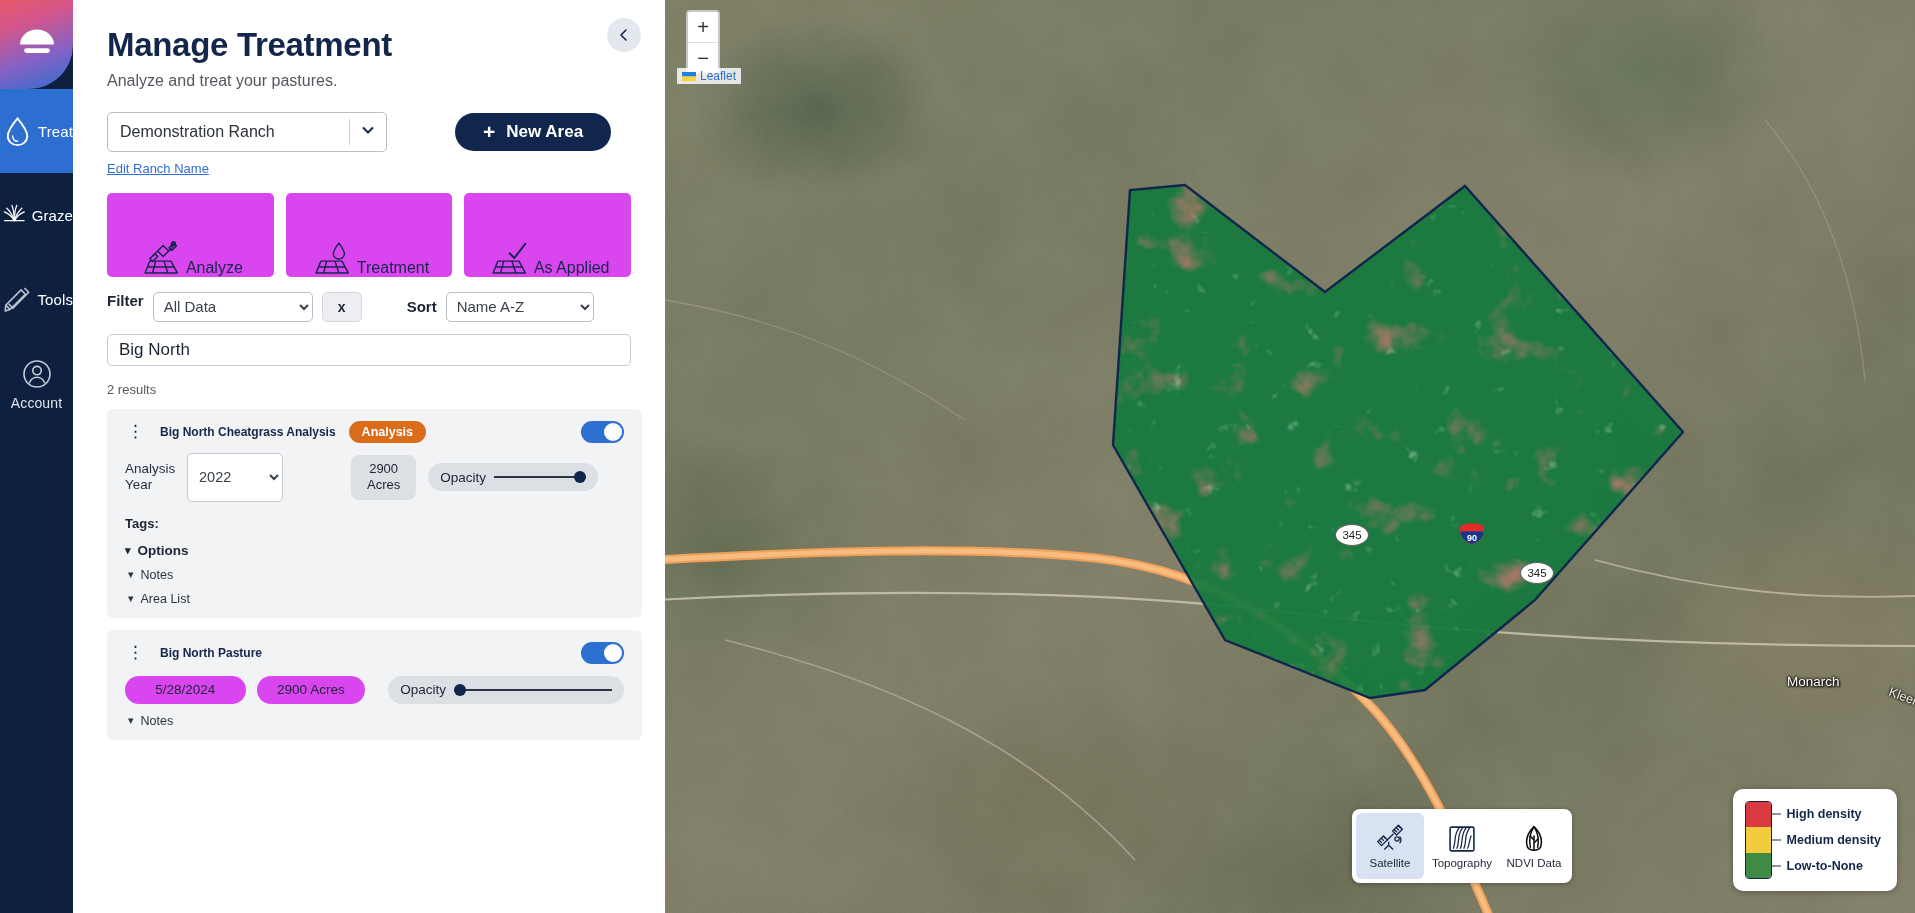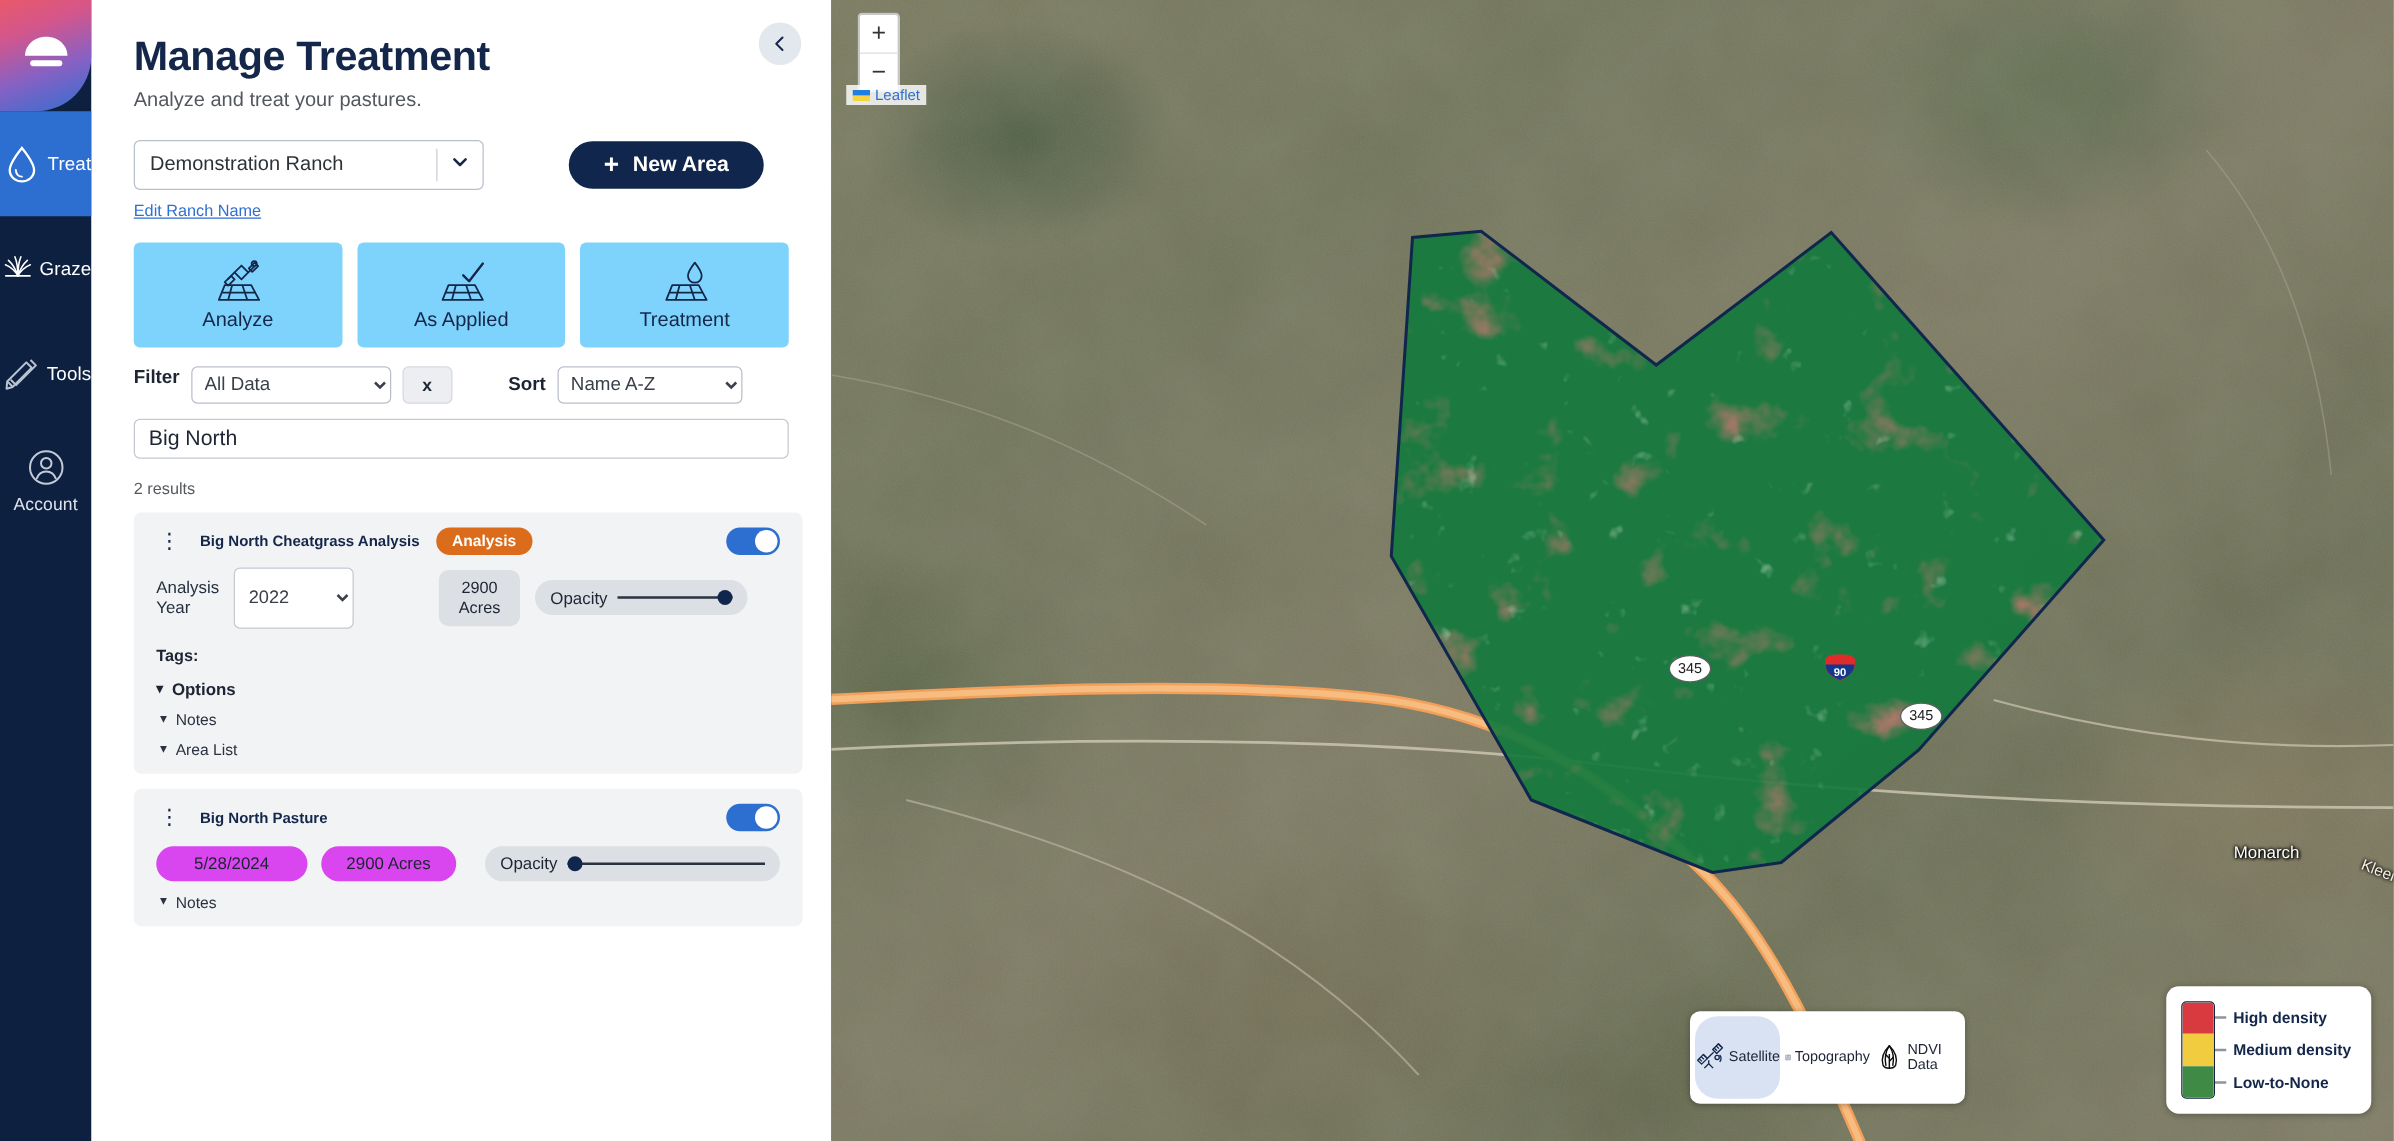--- a/index.html
+++ b/index.html
@@ -97,23 +97,23 @@
   }
   .new-area-btn .plus { font-size: 21px; font-weight: 700; line-height: 1; }
 
   .edit-ranch {
     display: inline-block; margin-top: 9px;
     font-size: 13px; color: #2f6fd0; text-decoration: underline; cursor: pointer;
   }
 
   .mode-cards { display: flex; gap: 12px; margin-top: 16px; }
   .mode-card {
-    width: 168px; height: 84px; background: #7dd3fc;
-    border-radius: 5px; display: flex; flex-direction: column;
-    align-items: center; justify-content: center; gap: 4px;
+    width: 168px; height: 84px; background: #d946ef;
+    border-radius: 5px; display: flex; flex-direction: row;
+    align-items: flex-end; justify-content: center; gap: 4px;
     cursor: pointer;
   }
   .mode-card svg { width: 44px; height: 38px; }
   .mode-card .label { font-size: 16px; color: #14274a; }
 
   .filter-row { display: flex; align-items: flex-start; gap: 9px; margin-top: 15px; }
   .lbl { font-size: 15px; font-weight: 700; color: #1d2433; }
   select.ui-select {
     height: 30px; border: 1px solid #b9bfc9; border-radius: 5px;
     background: #fff; font-size: 15px; color: #3a4049; padding: 0 6px;
@@ -233,22 +233,22 @@
     font-size: 12px; color: #2f6fd0; display: flex; align-items: center; gap: 4px;
   }
   .flag-ua { width: 14px; height: 9px; display:block; }
 
   .basemap-switch {
     position: absolute; left: 687px; bottom: 30px; z-index: 20;
     display: flex; gap: 4px; background: #fff; border-radius: 8px;
     padding: 4px; box-shadow: 0 1px 5px rgba(0,0,0,.3);
   }
   .bm-item {
-    width: 68px; height: 66px; border-radius: 18px; background: #fff;
-    display: flex; align-items: center; justify-content: center;
+    width: 68px; height: 66px; border-radius: 6px; background: #fff;
+    display: flex; flex-direction: column; align-items: center; justify-content: center;
     gap: 3px; cursor: pointer;
   }
   .bm-item.selected { background: #d9e2f2; }
   .bm-item .bm-label { font-size: 11.5px; color: #1d2433; }
   .bm-item svg { width: 30px; height: 30px; }
 
   .legend {
     position: absolute; right: 18px; bottom: 22px; z-index: 20;
     background: #fff; border-radius: 10px; padding: 12px 16px 12px 12px;
     box-shadow: 0 1px 6px rgba(0,0,0,.3);
@@ -387,34 +387,34 @@
               <circle cx="45" cy="5" r="2.6"></circle>
             </g>
           </svg>
           <span class="label">Analyze</span>
         </div>
         <div class="mode-card">
           <svg viewBox="0 0 56 46">
             <g fill="none" stroke="#14274a" stroke-width="1.8" stroke-linejoin="round">
               <path d="M9 42 L15 27 L42 27 L50 42 Z"></path>
               <path d="M22.5 27 L18.5 42 M33 27 L38 42 M12.5 34.5 L46 34.5"></path>
-              <path d="M30 17 L36 23 L50 5" stroke-width="2.4" stroke-linecap="round"></path>
+              <path d="M38 4 C38 4 31 13 31 17.5 C31 21.5 34.2 24.5 38 24.5 C41.8 24.5 45 21.5 45 17.5 C45 13 38 4 38 4 Z"></path>
             </g>
           </svg>
-          <span class="label">As Applied</span>
+          <span class="label">Treatment</span>
         </div>
         <div class="mode-card">
           <svg viewBox="0 0 56 46">
             <g fill="none" stroke="#14274a" stroke-width="1.8" stroke-linejoin="round">
               <path d="M9 42 L15 27 L42 27 L50 42 Z"></path>
               <path d="M22.5 27 L18.5 42 M33 27 L38 42 M12.5 34.5 L46 34.5"></path>
-              <path d="M38 4 C38 4 31 13 31 17.5 C31 21.5 34.2 24.5 38 24.5 C41.8 24.5 45 21.5 45 17.5 C45 13 38 4 38 4 Z"></path>
+              <path d="M30 17 L36 23 L50 5" stroke-width="2.4" stroke-linecap="round"></path>
             </g>
           </svg>
-          <span class="label">Treatment</span>
+          <span class="label">As Applied</span>
         </div>
       </div>
 
       <div class="filter-row">
         <span class="lbl">Filter</span>
         <select class="ui-select" id="filter-select">
           <option>All Data</option>
         </select>
         <button class="x-btn">x</button>
         <span class="sort-wrap">

